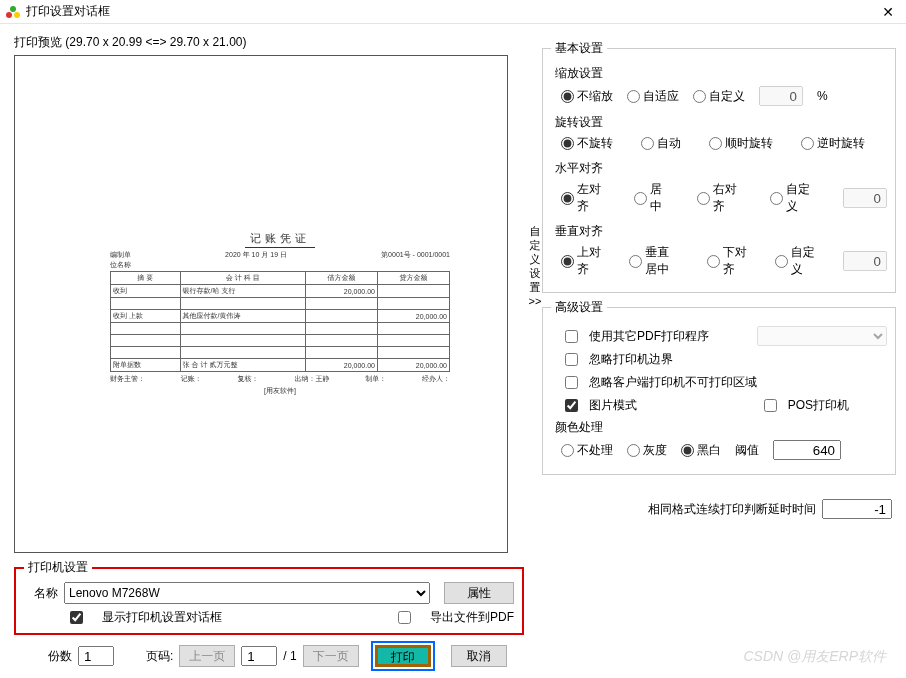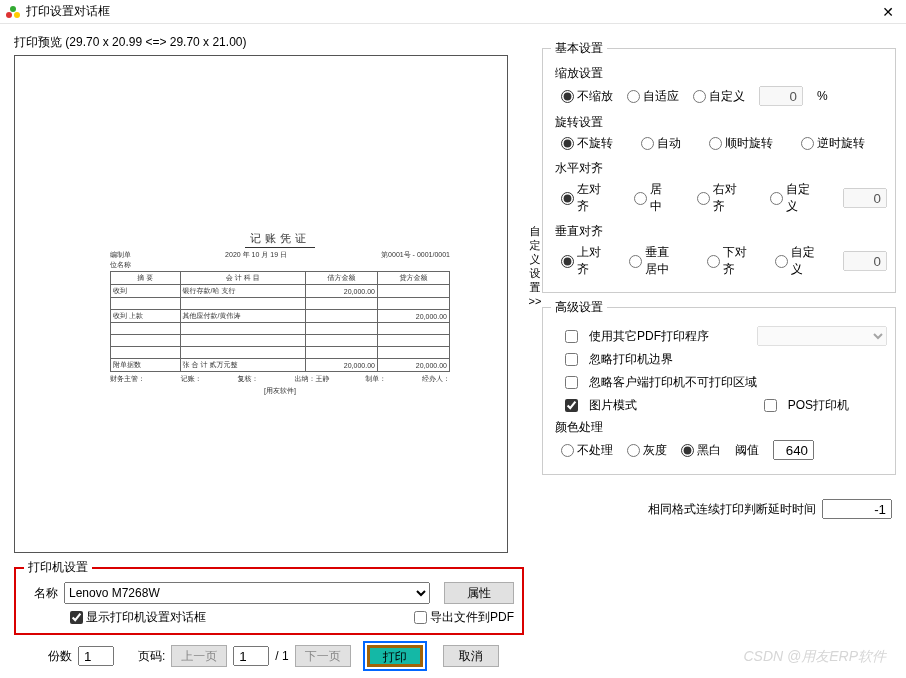--- a/index.html
+++ b/index.html
@@ -20,21 +20,21 @@
 .voucher th { font-weight: normal; text-align: center; }
 .voucher .amt { text-align: right; }
 .voucher .footer { font-size: 7px; margin-top: 2px; display:flex; justify-content:space-between; }
 .voucher .footer2 { font-size: 7px; text-align:center; margin-top: 2px; }
 fieldset { border: 1px solid #ccc; margin: 6px 0 4px 0; padding: 6px 8px; }
 fieldset legend { padding: 0 4px; }
 .printer-row { display: flex; align-items: center; gap: 6px; }
 .printer-row label { width: 34px; text-align: right; }
 .printer-row select { flex: 1; height: 22px; font-size: 12px; }
 .printer-row button { width: 70px; height: 22px; background: #e1e1e1; border: 1px solid #adadad; cursor: pointer; font-size: 12px; margin-left:8px;}
-.checkrow { display: flex; align-items:center; gap: 0; margin-top: 4px; margin-left: 42px;}
+.checkrow { display: flex; align-items:center; gap: 16px; margin-top: 4px; margin-left: 42px;}
 .checkrow .sp { flex: 1; }
 .bottom-row { display: flex; align-items: center; gap: 6px; margin-top: 6px; }
 .bottom-row input.num { width: 36px; height: 20px; text-align: left; padding: 0 4px; }
 .bottom-row button { height: 22px; min-width: 56px; background: #e1e1e1; border: 1px solid #adadad; cursor: pointer; font-size: 12px; }
 .bottom-row button.primary { border: 3px solid #a16207; background:#14b8a6;}
 .highlight-red { border: 2px solid #d90000; }
 .highlight-blue { border: 2px solid #0066ff; position:relative; }
 .right { flex: 1; position: relative; }
 .vertical-label { position:absolute; left:-4px; top: 190px; width:14px; font-size:11px; line-height:14px; text-align:center;}
 .right fieldset { margin-left:10px;}
@@ -156,21 +156,21 @@
         <span>显示打印机设置对话框</span>
         <span class="sp"></span>
         <input type="checkbox" style="">
         <span>导出文件到PDF</span>
       </div>
     </fieldset>
 
     <div class="bottom-row">
       <span style="margin-left:34px">份数</span>
       <input class="num" value="1" style="">
-      <span style="margin-left:18px">页码:</span>
+      <span style="margin-left:26px">页码:</span>
       <button disabled="">上一页</button>
       <input class="num" value="1" style="">
       <span>/ 1</span>
       <button disabled="">下一页</button>
       <span class="highlight-blue" style="margin-left:6px;padding:2px;"><button class="primary">打印</button></span>
       <button style="margin-left:10px">取消</button>
     </div>
   </div>
 
   <div class="right">
@@ -288,21 +288,21 @@
           </label>
         <label>
             <input type="radio" name="cl" style="">
             <span>灰度</span>
           </label>
         <label>
             <input type="radio" name="cl" checked="" style="">
             <span>黑白</span>
           </label>
         <span>阈值</span>
-        <input class="num" style="width: 41px;" value="640">
+        <input class="num" style="width: 68px;" value="640">
       </div>
     </fieldset>
 
 
     <div class="delay-row">
       <span>相同格式连续打印判断延时时间</span>
       <input value="-1" style="">
     </div>
   </div>
 </div>

